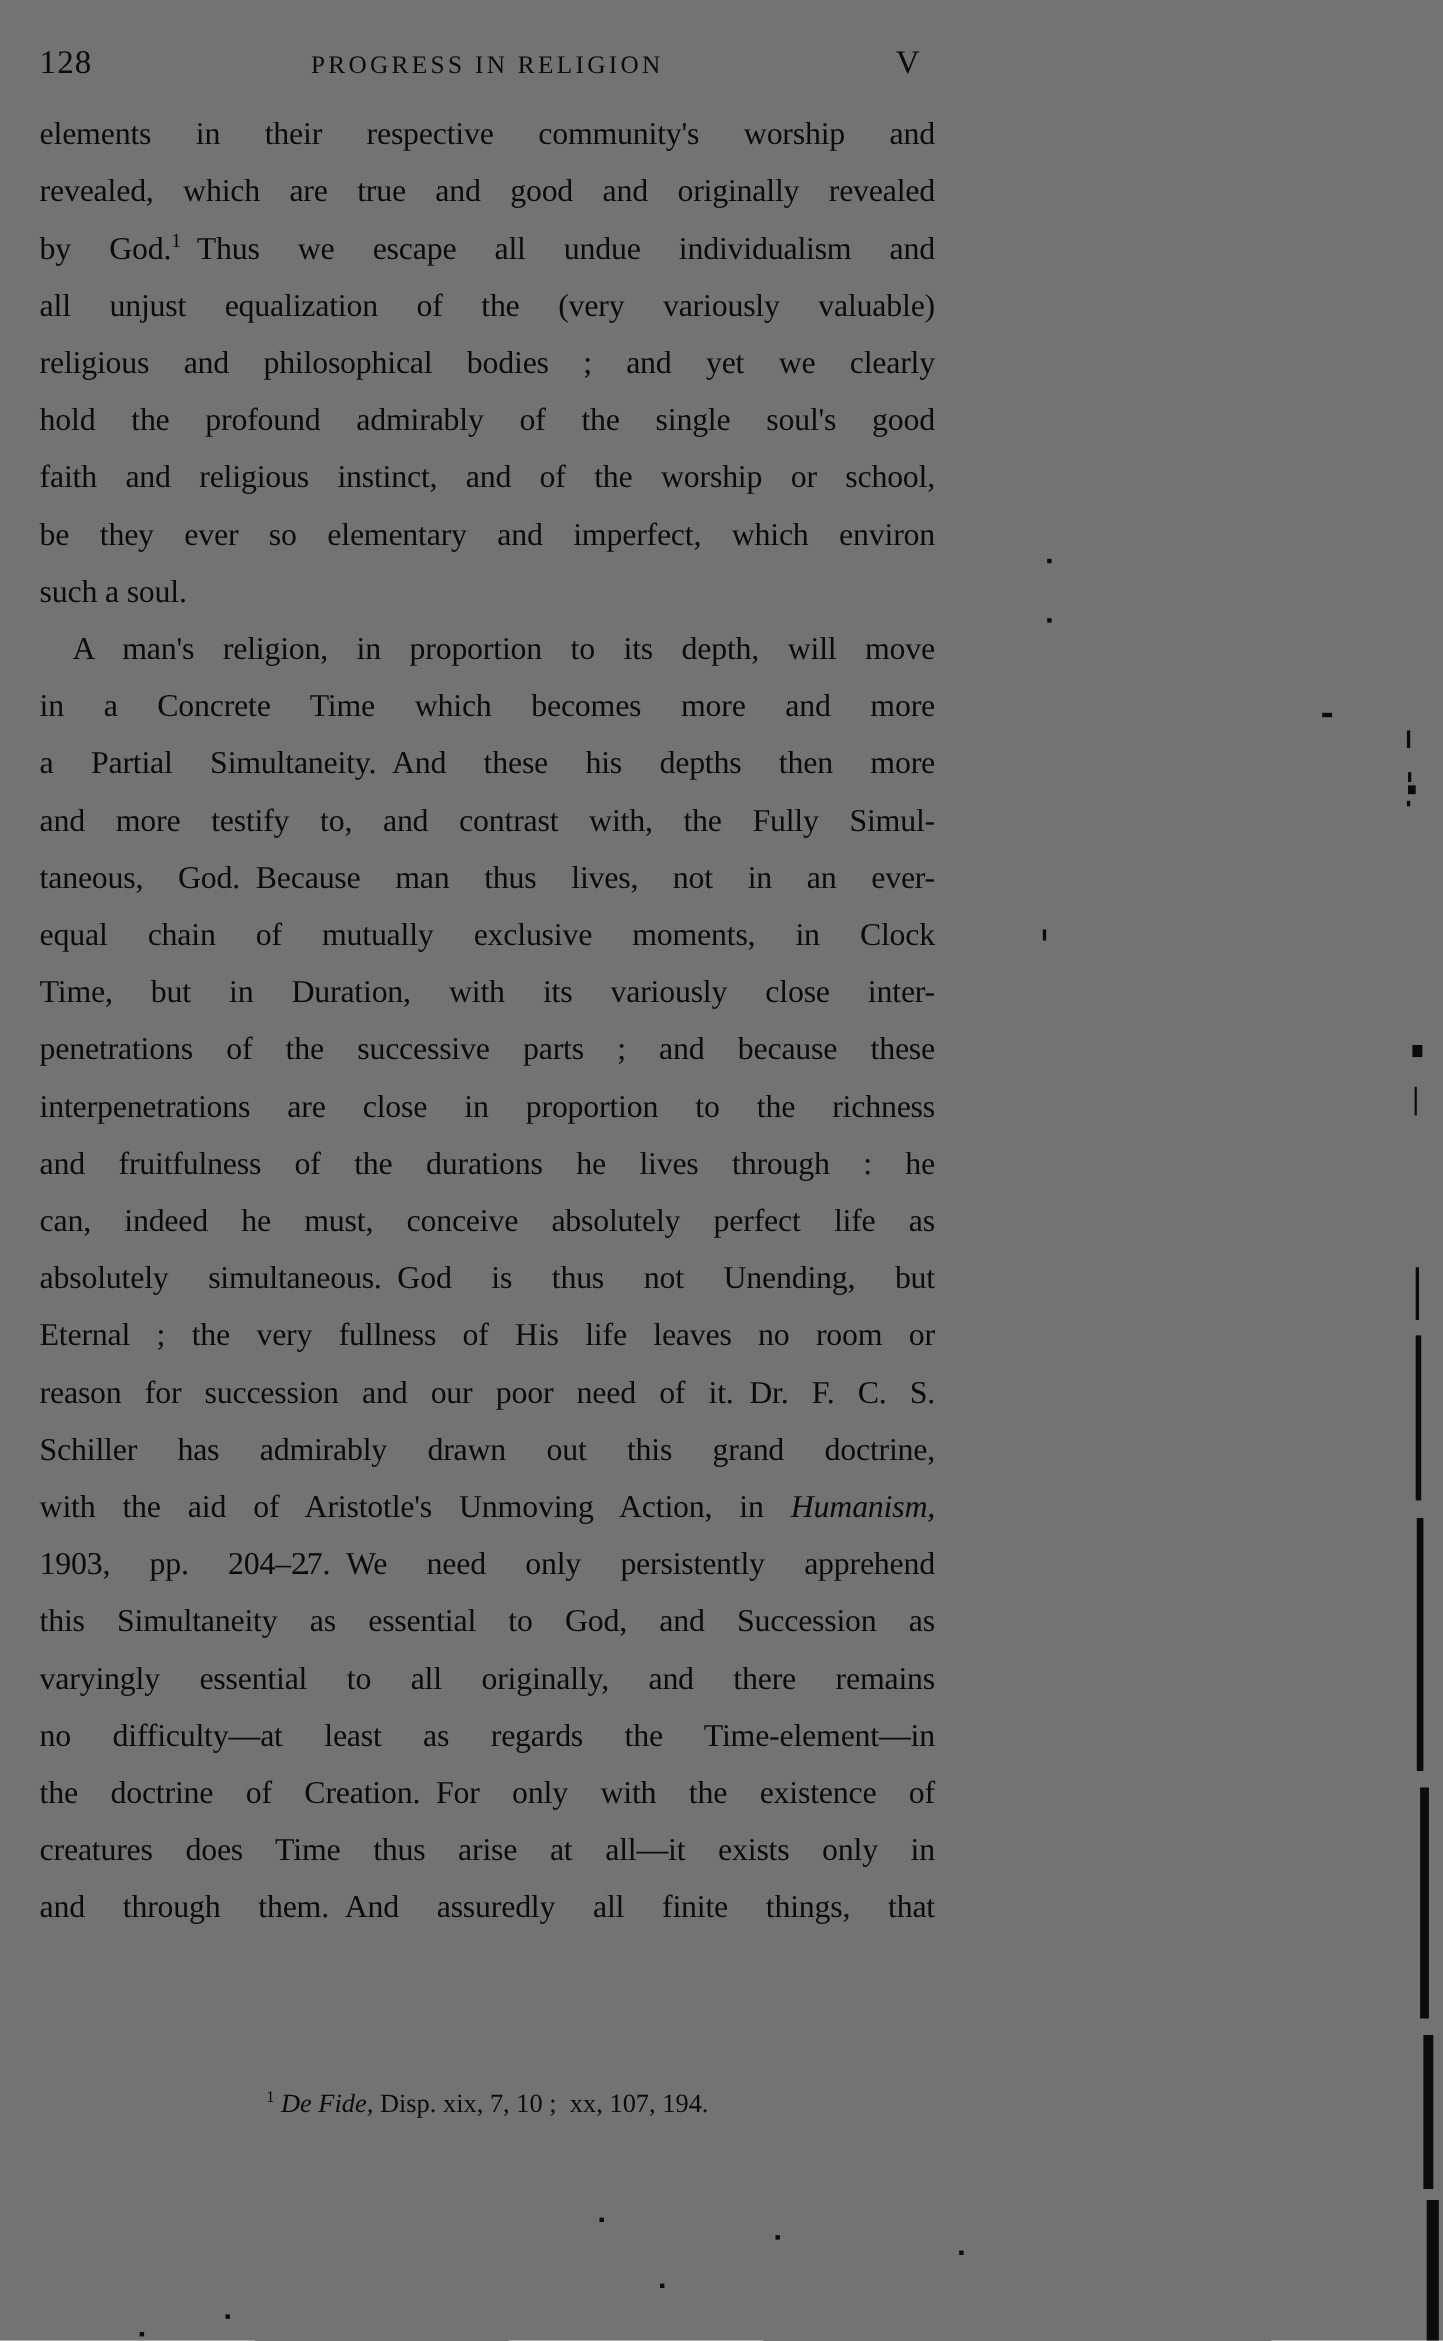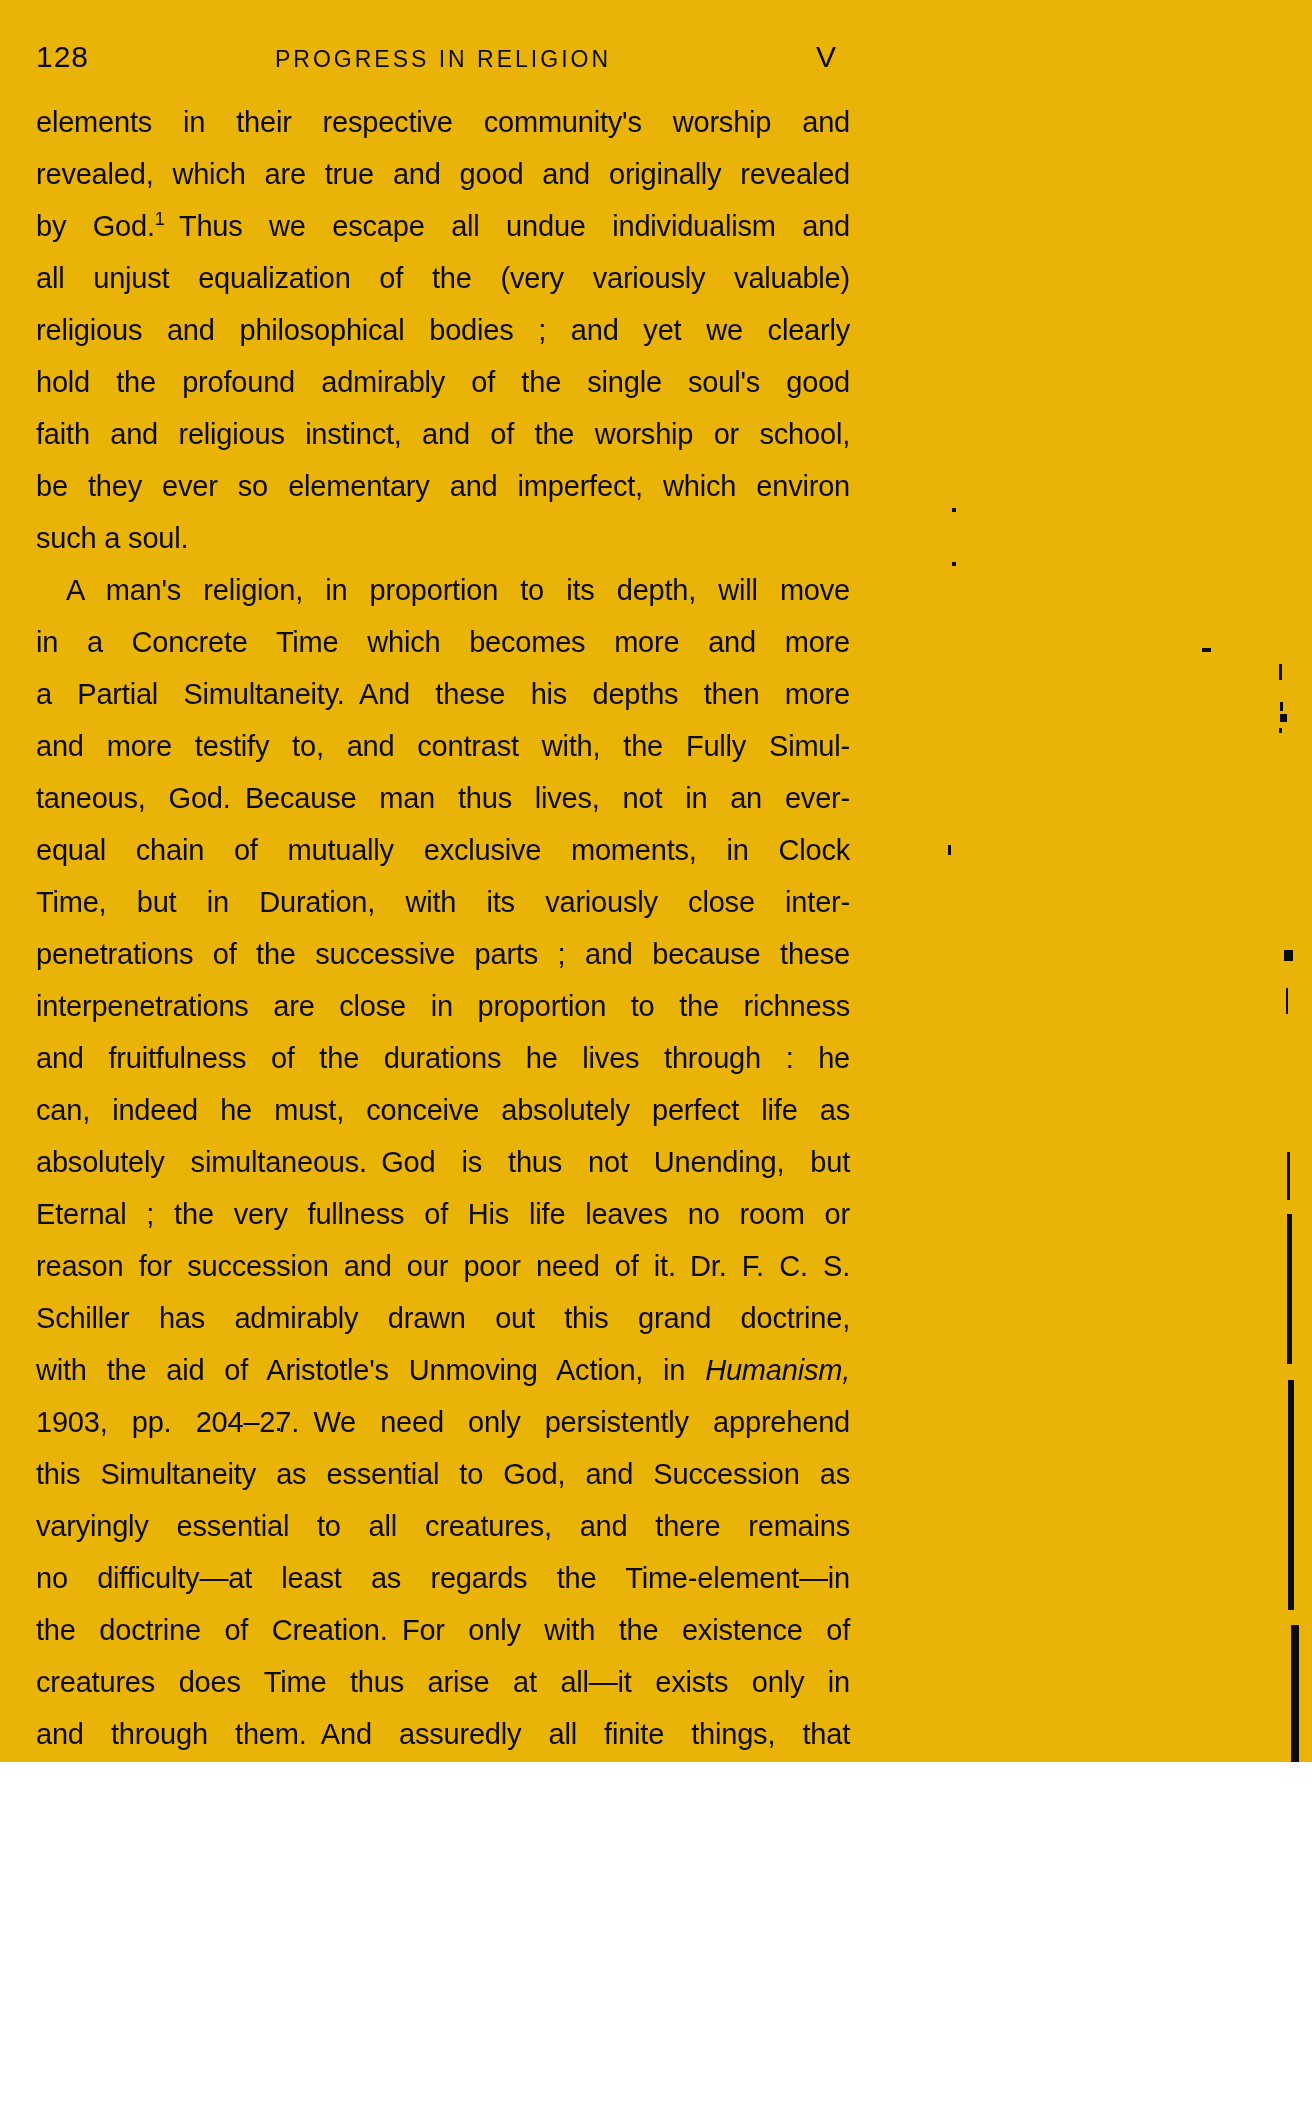--- a/index.html
+++ b/index.html
@@ -1,22 +1,22 @@
 <!DOCTYPE html>
 <html><head>
 <meta charset="utf-8">
 <style>
   html, body { margin: 0; padding: 0; background: #ffffff; }
   .page {
     position: relative;
     width: 1312px;
-    height: 1762px;
-    background: #eab308;
+    height: 2128px;
+    background: #737373;
     color: #0b0b0b;
-    font-family: Liberation Sans, sans-serif;
+    font-family: Liberation Serif, serif;
     overflow: hidden;
   }
   .header {
     position: absolute;
     top: 40px;
     left: 36px;
     width: 814px;
     display: flex;
     align-items: baseline;
   }
@@ -110,21 +110,21 @@
         <div class="line">interpenetrations are close in proportion to the richness</div>
         <div class="line">and fruitfulness of the durations he lives through : he</div>
         <div class="line">can, indeed he must, conceive absolutely perfect life as</div>
         <div class="line">absolutely simultaneous. God is thus not Unending, but</div>
         <div class="line">Eternal ; the very fullness of His life leaves no room or</div>
         <div class="line">reason for succession and our poor need of it. Dr. F. C. S.</div>
         <div class="line">Schiller has admirably drawn out this grand doctrine,</div>
         <div class="line">with the aid of Aristotle's Unmoving Action, in <i>Humanism,</i></div>
         <div class="line">1903, pp. 204–27. We need only persistently apprehend</div>
         <div class="line">this Simultaneity as essential to God, and Succession as</div>
-        <div class="line">varyingly essential to all creatures, and there remains</div>
+        <div class="line">varyingly essential to all originally, and there remains</div>
         <div class="line">no difficulty—at least as regards the Time-element—in</div>
         <div class="line">the doctrine of Creation. For only with the existence of</div>
         <div class="line">creatures does Time thus arise at all—it exists only in</div>
         <div class="line">and through them. And assuredly all finite things, that</div>
       </div>
     </div>
 
   <div class="footnote" id="footnote"><sup>1</sup> <i>De Fide,</i> Disp. xix, 7, 10 ; xx, 107, 194.</div>
 
   <div class="artifact" style="left:1202px;top:648px;width:9px;height:4px"></div>

